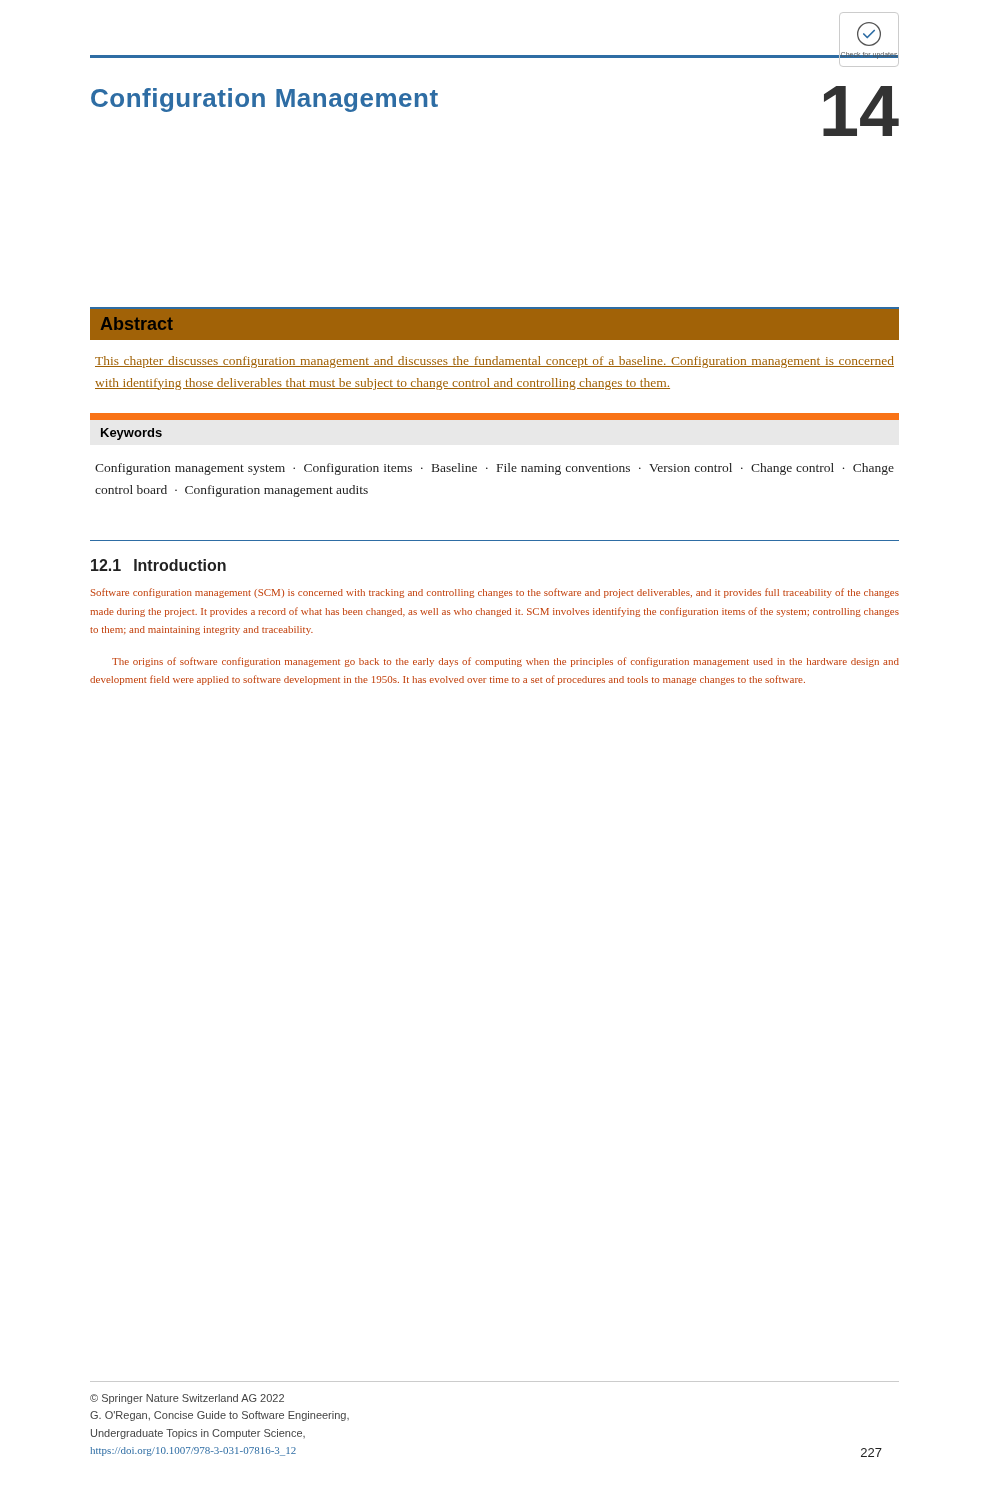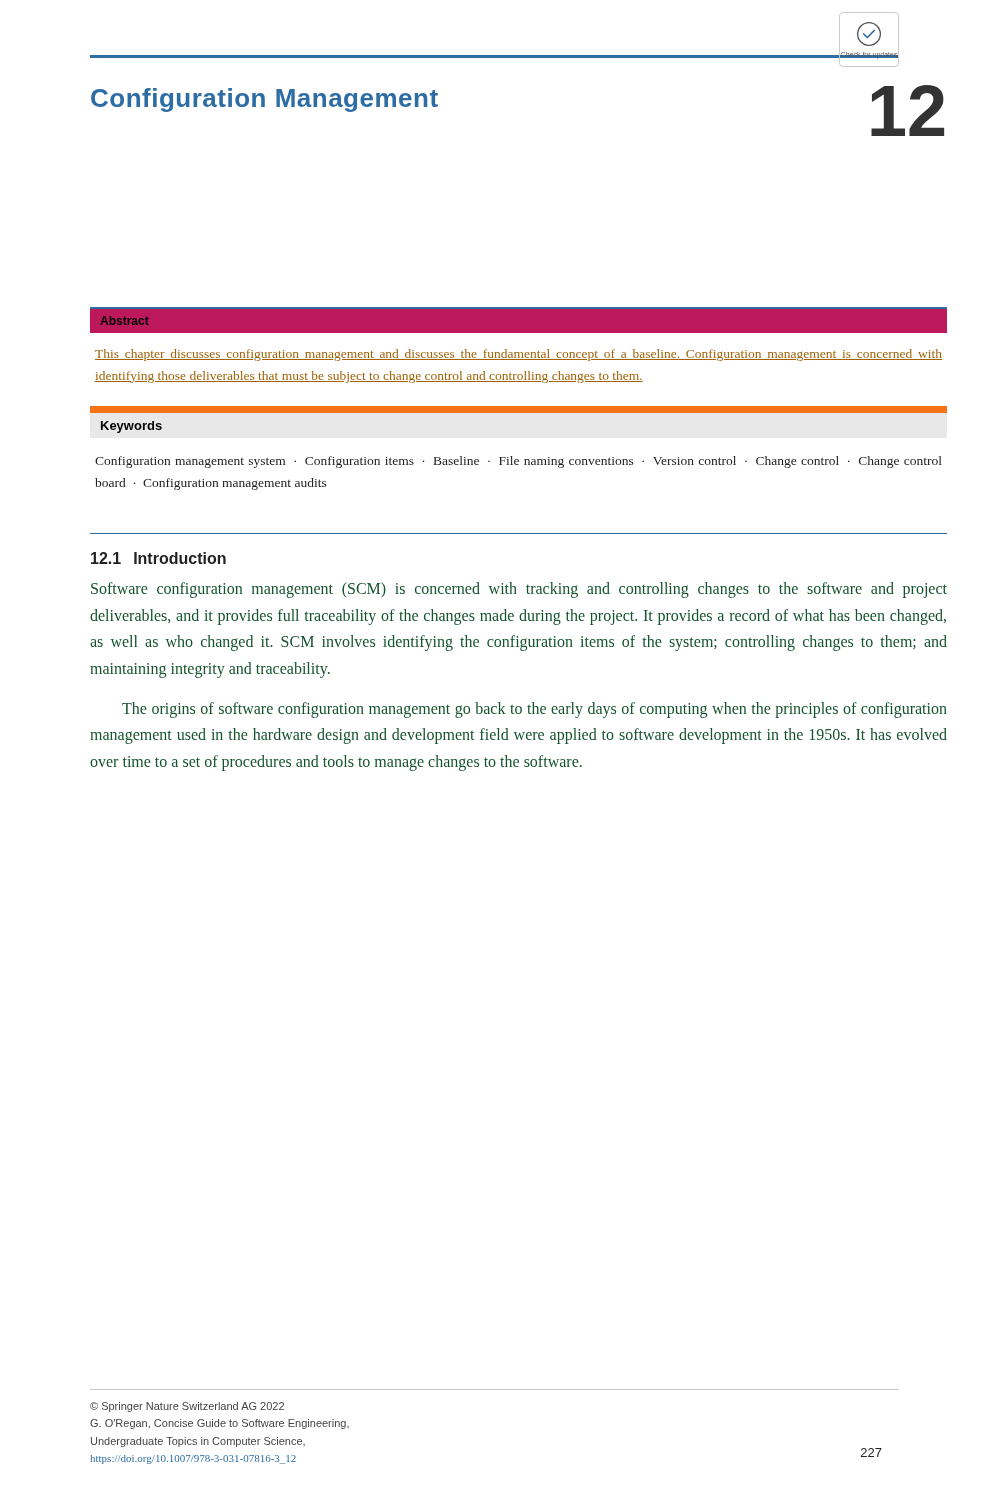--- a/index.html
+++ b/index.html
@@ -15,21 +15,21 @@
       align-items: flex-start;
       min-height: 100vh;
       font-family: 'Times New Roman', Times, serif;
     }
 
     .page {
       width: 989px;
       min-height: 1500px;
       background: #ffffff;
       position: relative;
-      padding: 60px 42px 80px 90px;
+      padding: 60px 90px 80px 90px;
     }
 
     
     .top-line {
       position: absolute;
       top: 55px;
       left: 90px;
       right: 90px;
       height: 3px;
       background: #2e6da4;
@@ -90,24 +90,24 @@
       line-height: 1;
     }
 
     
     .abstract-section {
       margin-bottom: 20px;
       border-top: 2px solid #2e6da4;
     }
 
     .abstract-header {
-      background: #be185d;
+      background: #a16207;
       padding: 5px 10px;
       font-weight: bold;
-      font-size: 12px;
+      font-size: 18px;
       font-family: Arial, Helvetica, sans-serif;
       margin-bottom: 10px;
     }
 
     .abstract-text {
       font-size: 13.5px;
       line-height: 1.6;
       color: #a16207;
       text-align: justify;
       padding: 0 5px;
@@ -159,35 +159,35 @@
       color: #222;
       margin-bottom: 8px;
     }
 
     .section-number {
       margin-right: 12px;
     }
 
     
     .body-text {
-      font-size: 16px;
+      font-size: 11px;
       line-height: 1.65;
-      color: #14532d;
+      color: #c2410c;
       text-align: justify;
       margin-bottom: 14px;
     }
 
     .body-text.indent {
       text-indent: 2em;
     }
 
     
     .page-footer {
       position: absolute;
-      bottom: 32px;
+      bottom: 40px;
       left: 90px;
       right: 90px;
     }
 
     .footer-line {
       border: none;
       border-top: 1px solid #cccccc;
       margin-bottom: 8px;
     }
 
@@ -224,21 +224,21 @@
     <svg class="check-updates-icon" viewBox="0 0 32 32" fill="none" xmlns="http://www.w3.org/2000/svg">
       <circle cx="16" cy="16" r="13" stroke="#555" stroke-width="1.5" fill="white"></circle>
       <path d="M10 16 L14 20 L22 12" stroke="#2e6da4" stroke-width="2" stroke-linecap="round" stroke-linejoin="round"></path>
     </svg>
     <span class="check-updates-text">Check for
 updates</span>
   </div>
 
   <div class="chapter-header">
     <h1 class="chapter-title">Configuration Management</h1>
-    <span class="chapter-number">12</span>
+    <span class="chapter-number">14</span>
   </div>
 
   <div class="abstract-section">
     <div class="abstract-header">Abstract</div>
     <p class="abstract-text">This chapter discusses configuration management and discusses the fundamental concept of a baseline. Configuration management is concerned with identifying those deliverables that must be subject to change control and controlling changes to them.</p>
   </div>
 
   <div class="keywords-section">
     <div class="keywords-header">Keywords</div>
     <p class="keywords-text">

